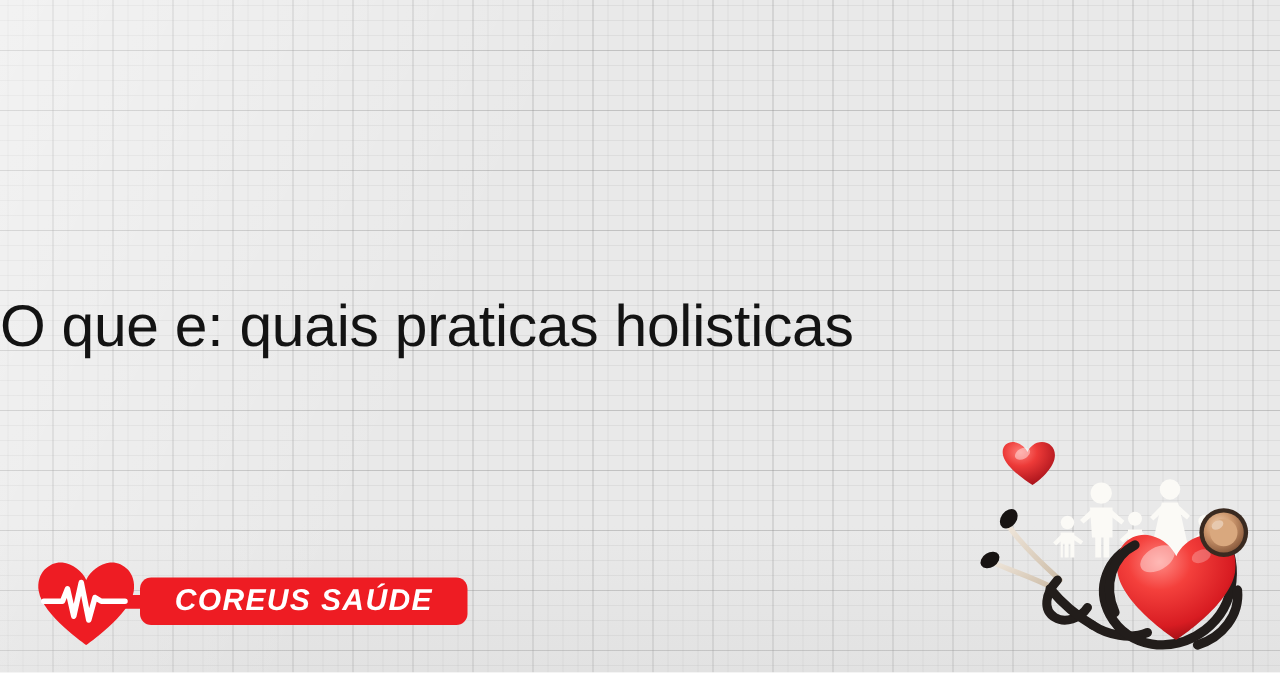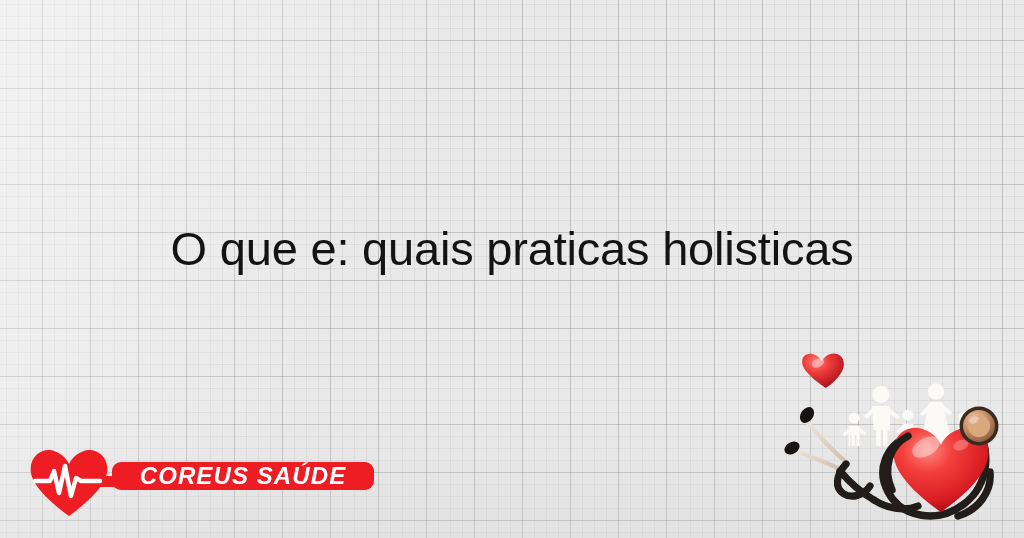--- a/index.html
+++ b/index.html
@@ -41,22 +41,21 @@
       linear-gradient(115deg, rgba(255,255,255,0.42) 0%, rgba(255,255,255,0.0) 38%),
       linear-gradient(0deg, rgba(205,205,205,0.25) 0%, rgba(255,255,255,0.0) 22%);
     pointer-events: none;
   }
 
   
   #headline {
     position: absolute;
     left: 0;
     right: 0;
-    top: 220px;
-    text-align: center;
+    top: 232px;
     font-size: 47px;
     line-height: 58px;
     font-weight: 400;
     color: #131313;
     letter-spacing: -0.2px;
     white-space: nowrap;
   }
 
   
   #brand {
@@ -71,21 +70,21 @@
     left: 0;
     top: 0;
     width: 108px;
     height: 70px;
   }
   #brand-badge {
     position: absolute;
     left: 84px;
     top: 14px;
     width: 262px;
-    height: 28px;
+    height: 38px;
     background: #ee1c23;
     border-radius: 9px;
     display: flex;
     align-items: center;
     justify-content: center;
   }
   #brand-badge-text {
     color: #ffffff;
     font-size: 24px;
     font-weight: bold;

